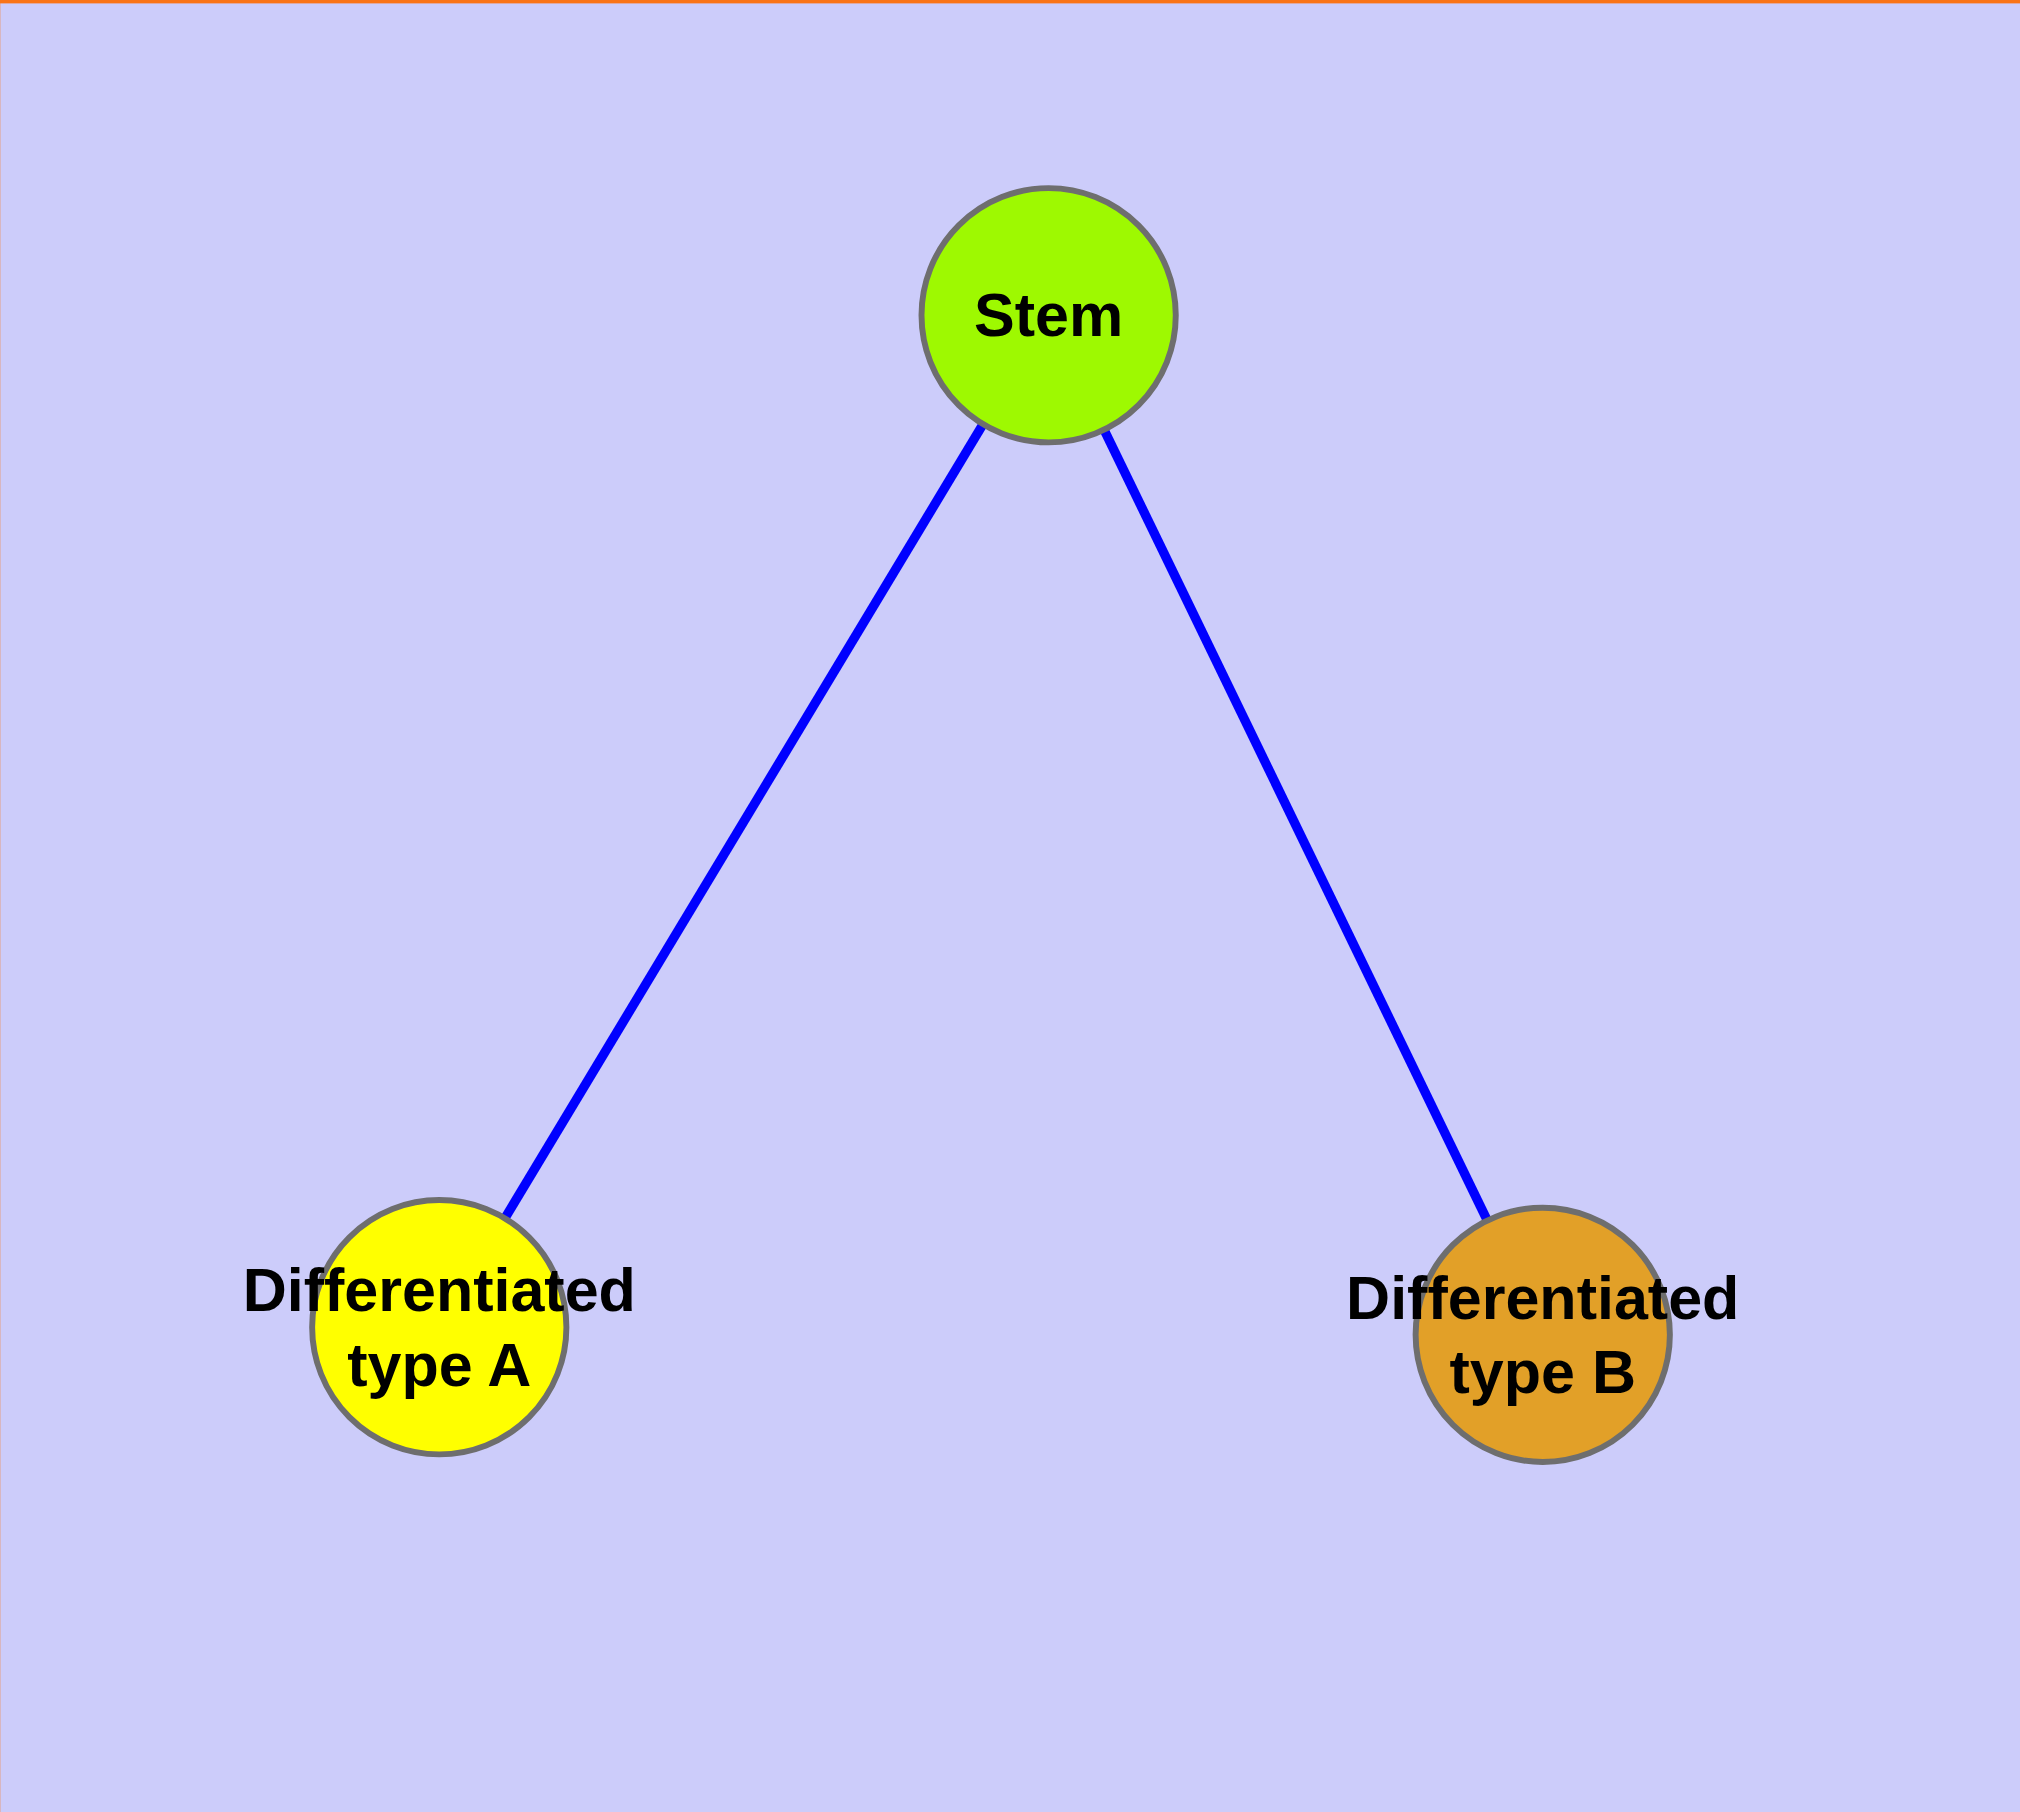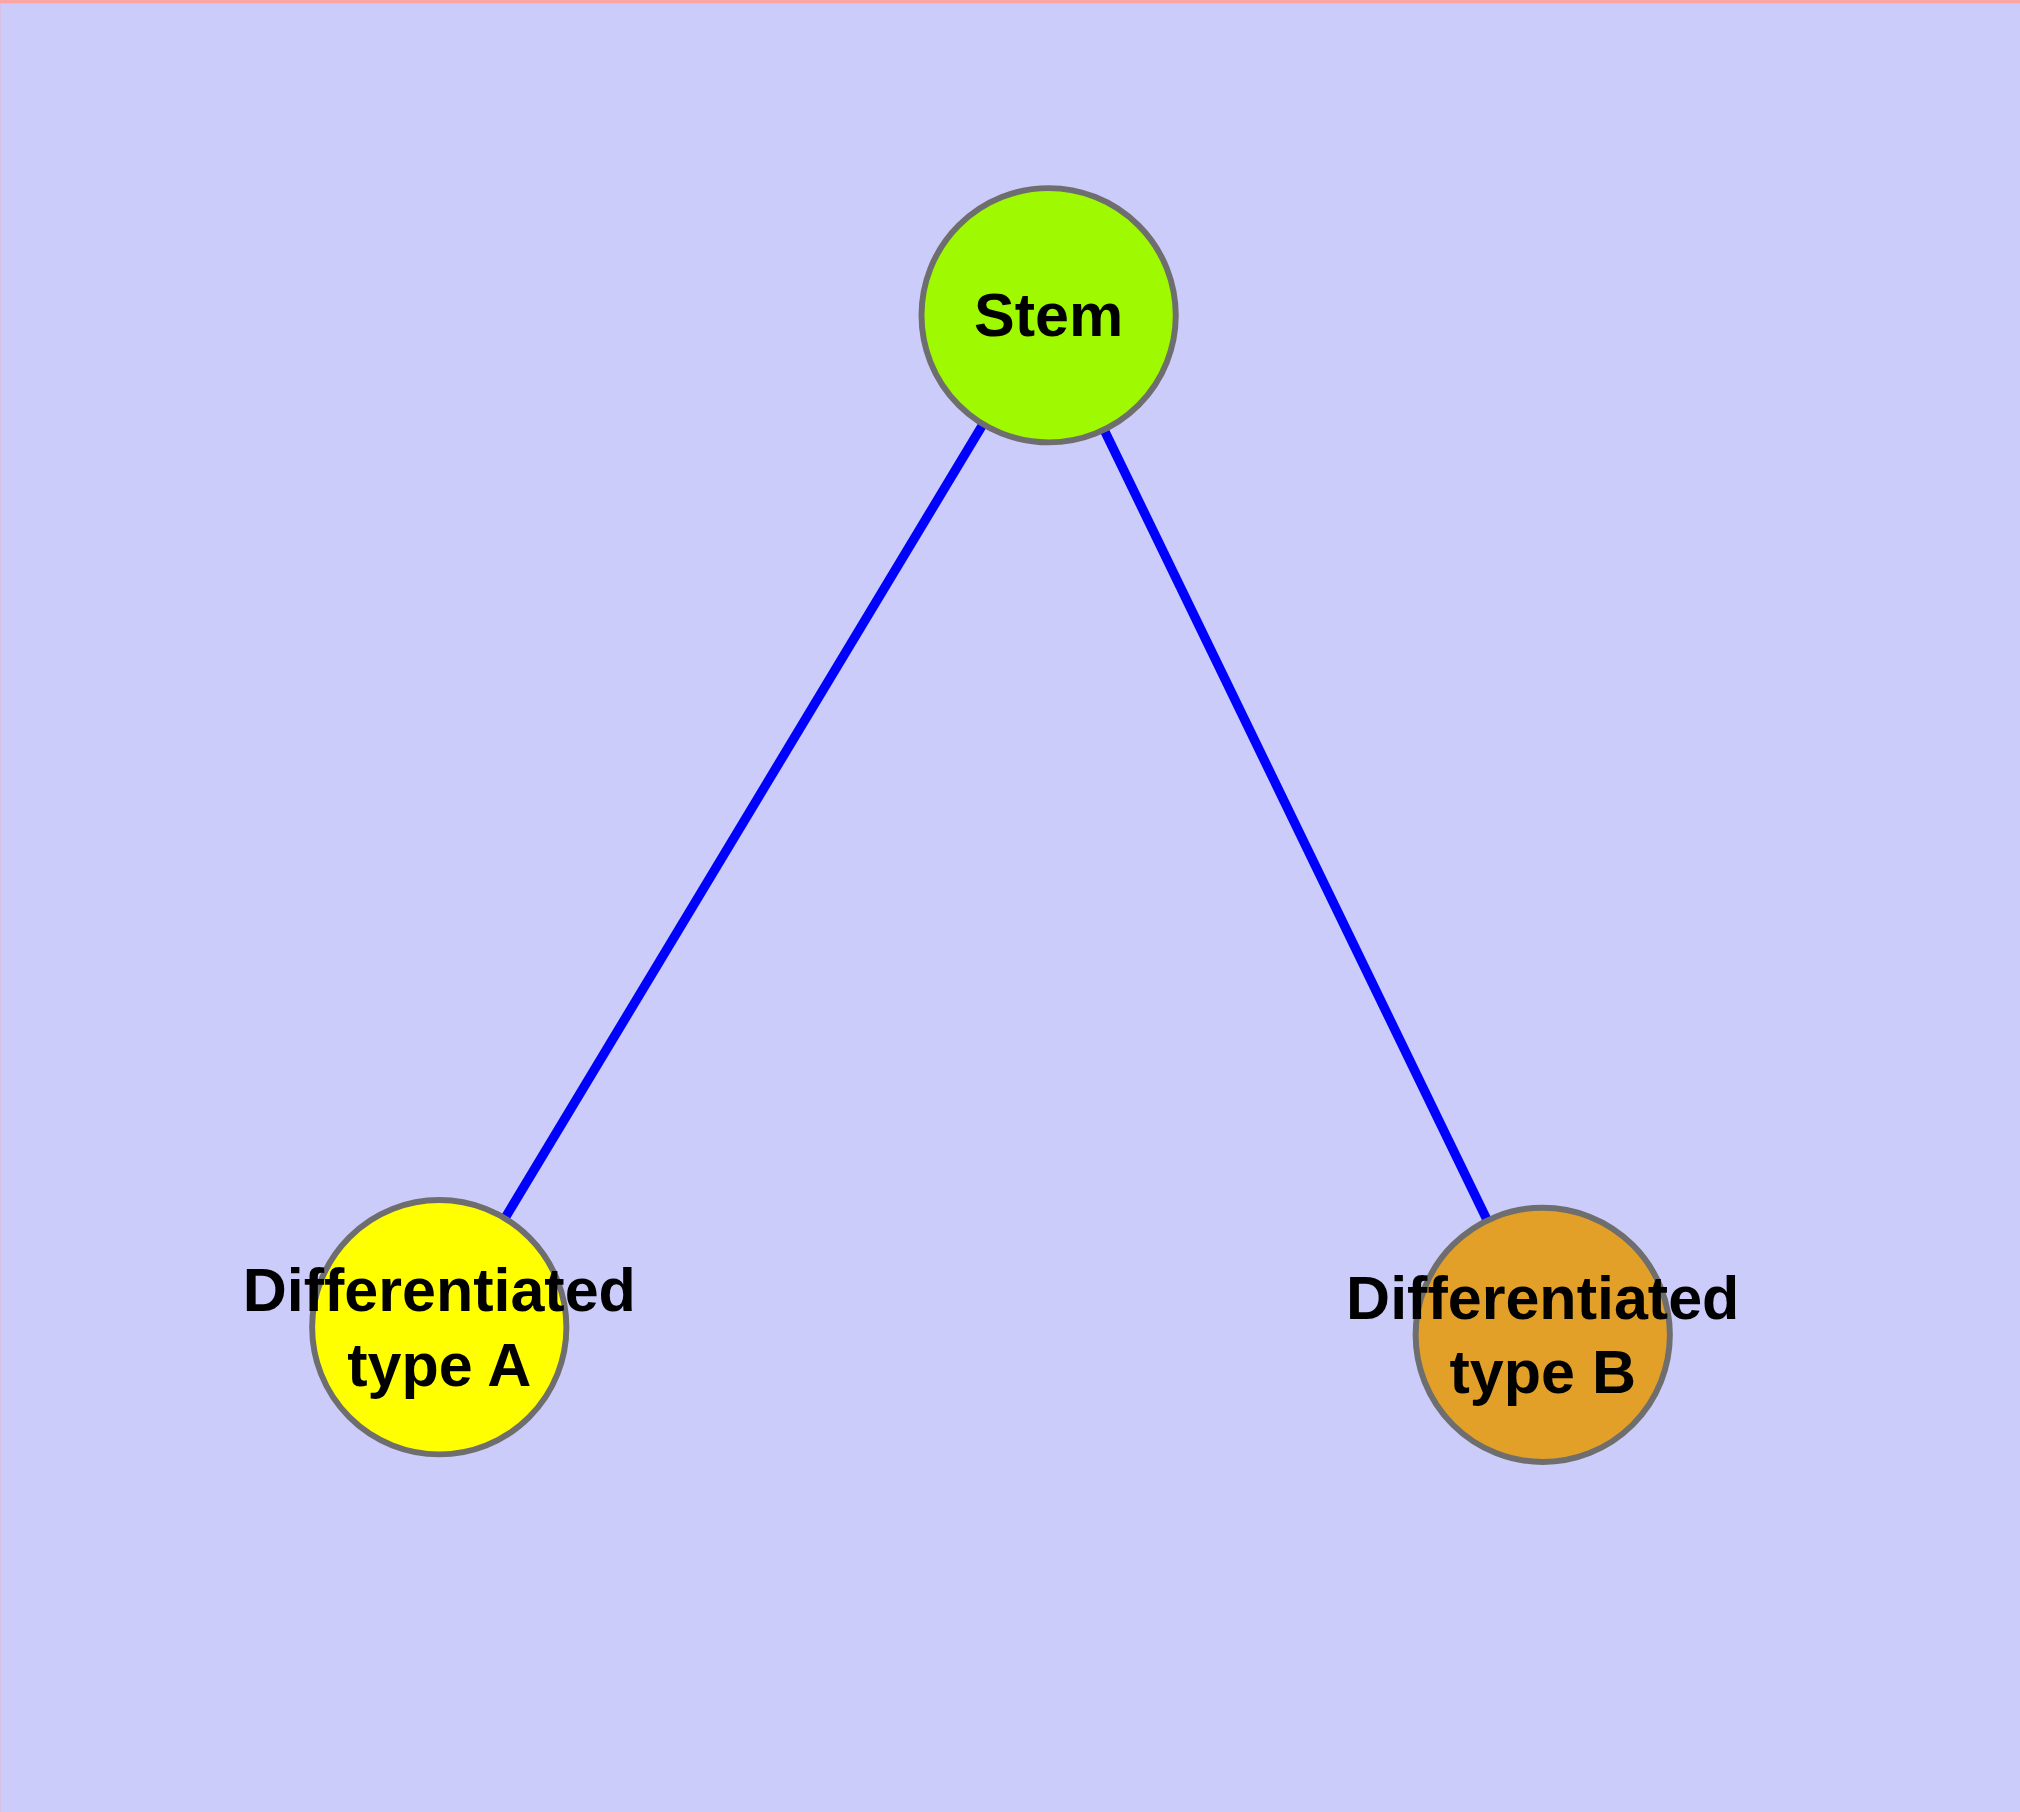--- a/index.html
+++ b/index.html
@@ -26,21 +26,21 @@
   .node-label {
     font-family: "Liberation Sans", sans-serif;
     font-weight: bold;
     fill: #000000;
     paint-order: normal;
   }
 </style>
 </head>
 <body>
 
-<div id="canvas-root" style="background: #fca5a5;">
+<div id="canvas-root" style="background: #f97316;">
   <svg id="graph-svg" viewBox="0 0 2384 2138" xmlns="http://www.w3.org/2000/svg">
 
     <rect id="bg-rect" x="0" y="4" width="2384" height="2134" fill="#ccccfa"></rect>
 
     <g id="edges-layer">
         <line x1="1159.6199880268857" y1="500.5003258635584" x2="595.3800119731143" y2="1437.4996741364416" stroke="#0000ff" stroke-width="11" stroke-linecap="butt"></line>
         <line x1="1302.4162477315622" y1="506.9841269658136" x2="1754.5837522684378" y2="1440.0158730341864" stroke="#0000ff" stroke-width="11" stroke-linecap="butt"></line>
       </g>
     <g id="nodes-layer">
         <circle cx="1237" cy="372" r="150" fill="#9ef901" stroke="#6e6e6e" stroke-width="7"></circle>

